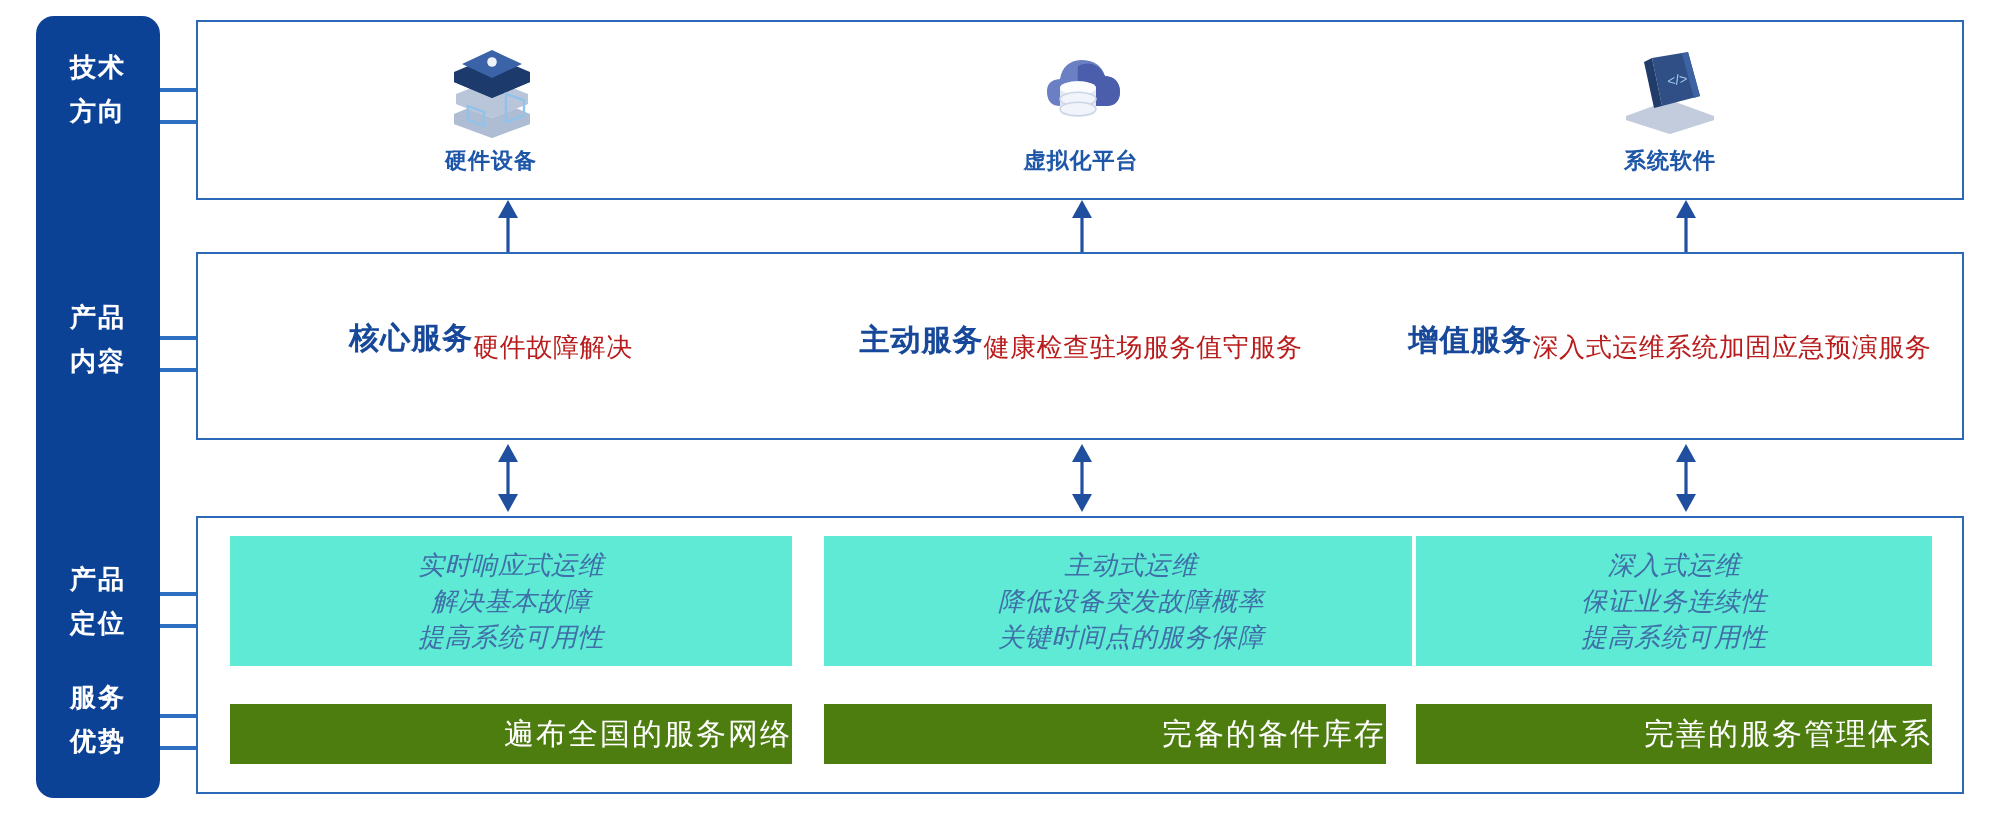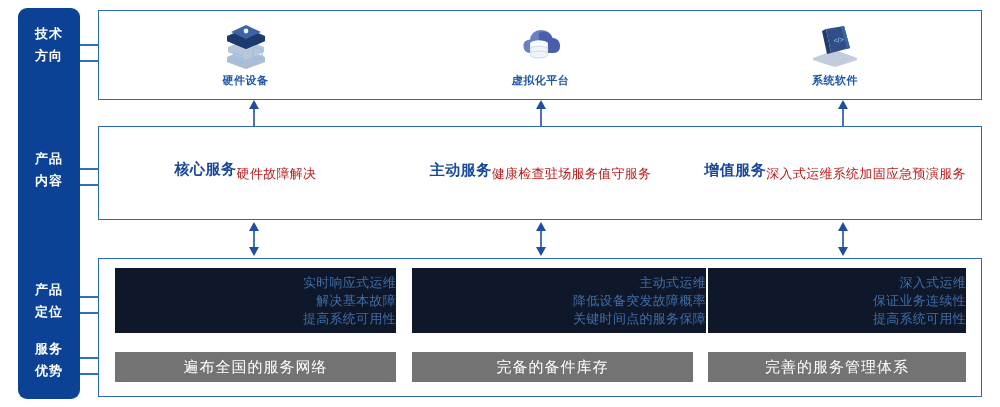--- a/index.html
+++ b/index.html
@@ -62,29 +62,30 @@
   .content-title{
     color:#17489a;font-weight:bold;font-size:15px;margin-bottom:5px;letter-spacing:.5px;
   }
   .content-item{
     color:#b91c1c;font-size:13px;line-height:17px;letter-spacing:.3px;
   }
   .content-col.single .content-title{margin-bottom:7px;}
 
   
   .pos-card{
-    position:absolute;background:#0f172a;
-    display:flex;flex-direction:column;align-items:flex-end;justify-content:center;
-    z-index:3;
+    position:absolute;background:#5eead4;
+    display:flex;flex-direction:column;align-items:center;justify-content:center;
+    z-index:3;
+    font-style:italic;
   }
   .pos-line{color:#3f6ea8;font-size:13px;line-height:18px;letter-spacing:.3px;}
 
   .adv-card{
-    position:absolute;background:#737373;
-    display:flex;align-items:center;justify-content:center;
+    position:absolute;background:#4d7c0f;
+    display:flex;align-items:center;justify-content:flex-end;
     z-index:3;
   }
   .adv-text{color:#ffffff;font-size:15px;letter-spacing:1px;}
 
   
   .arrow{position:absolute;z-index:3;}
 </style>
 </head>
 <body>
 

